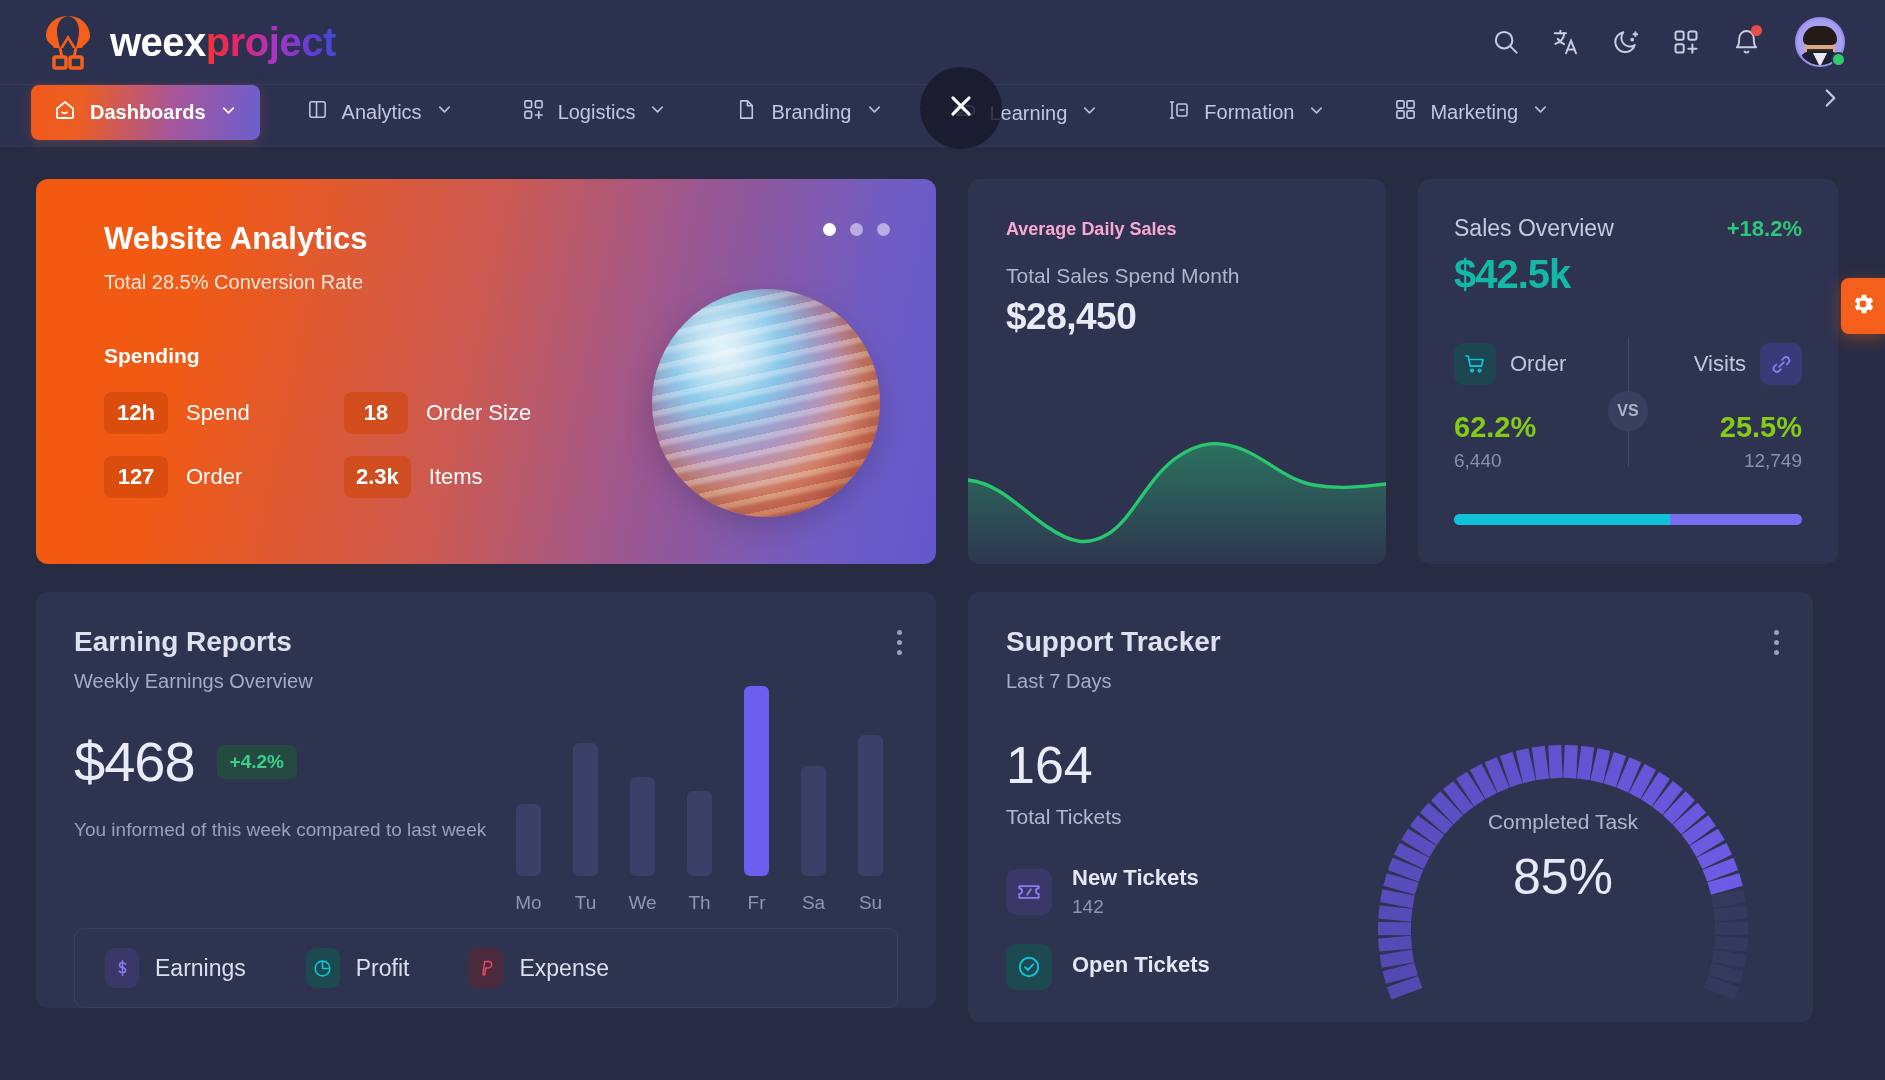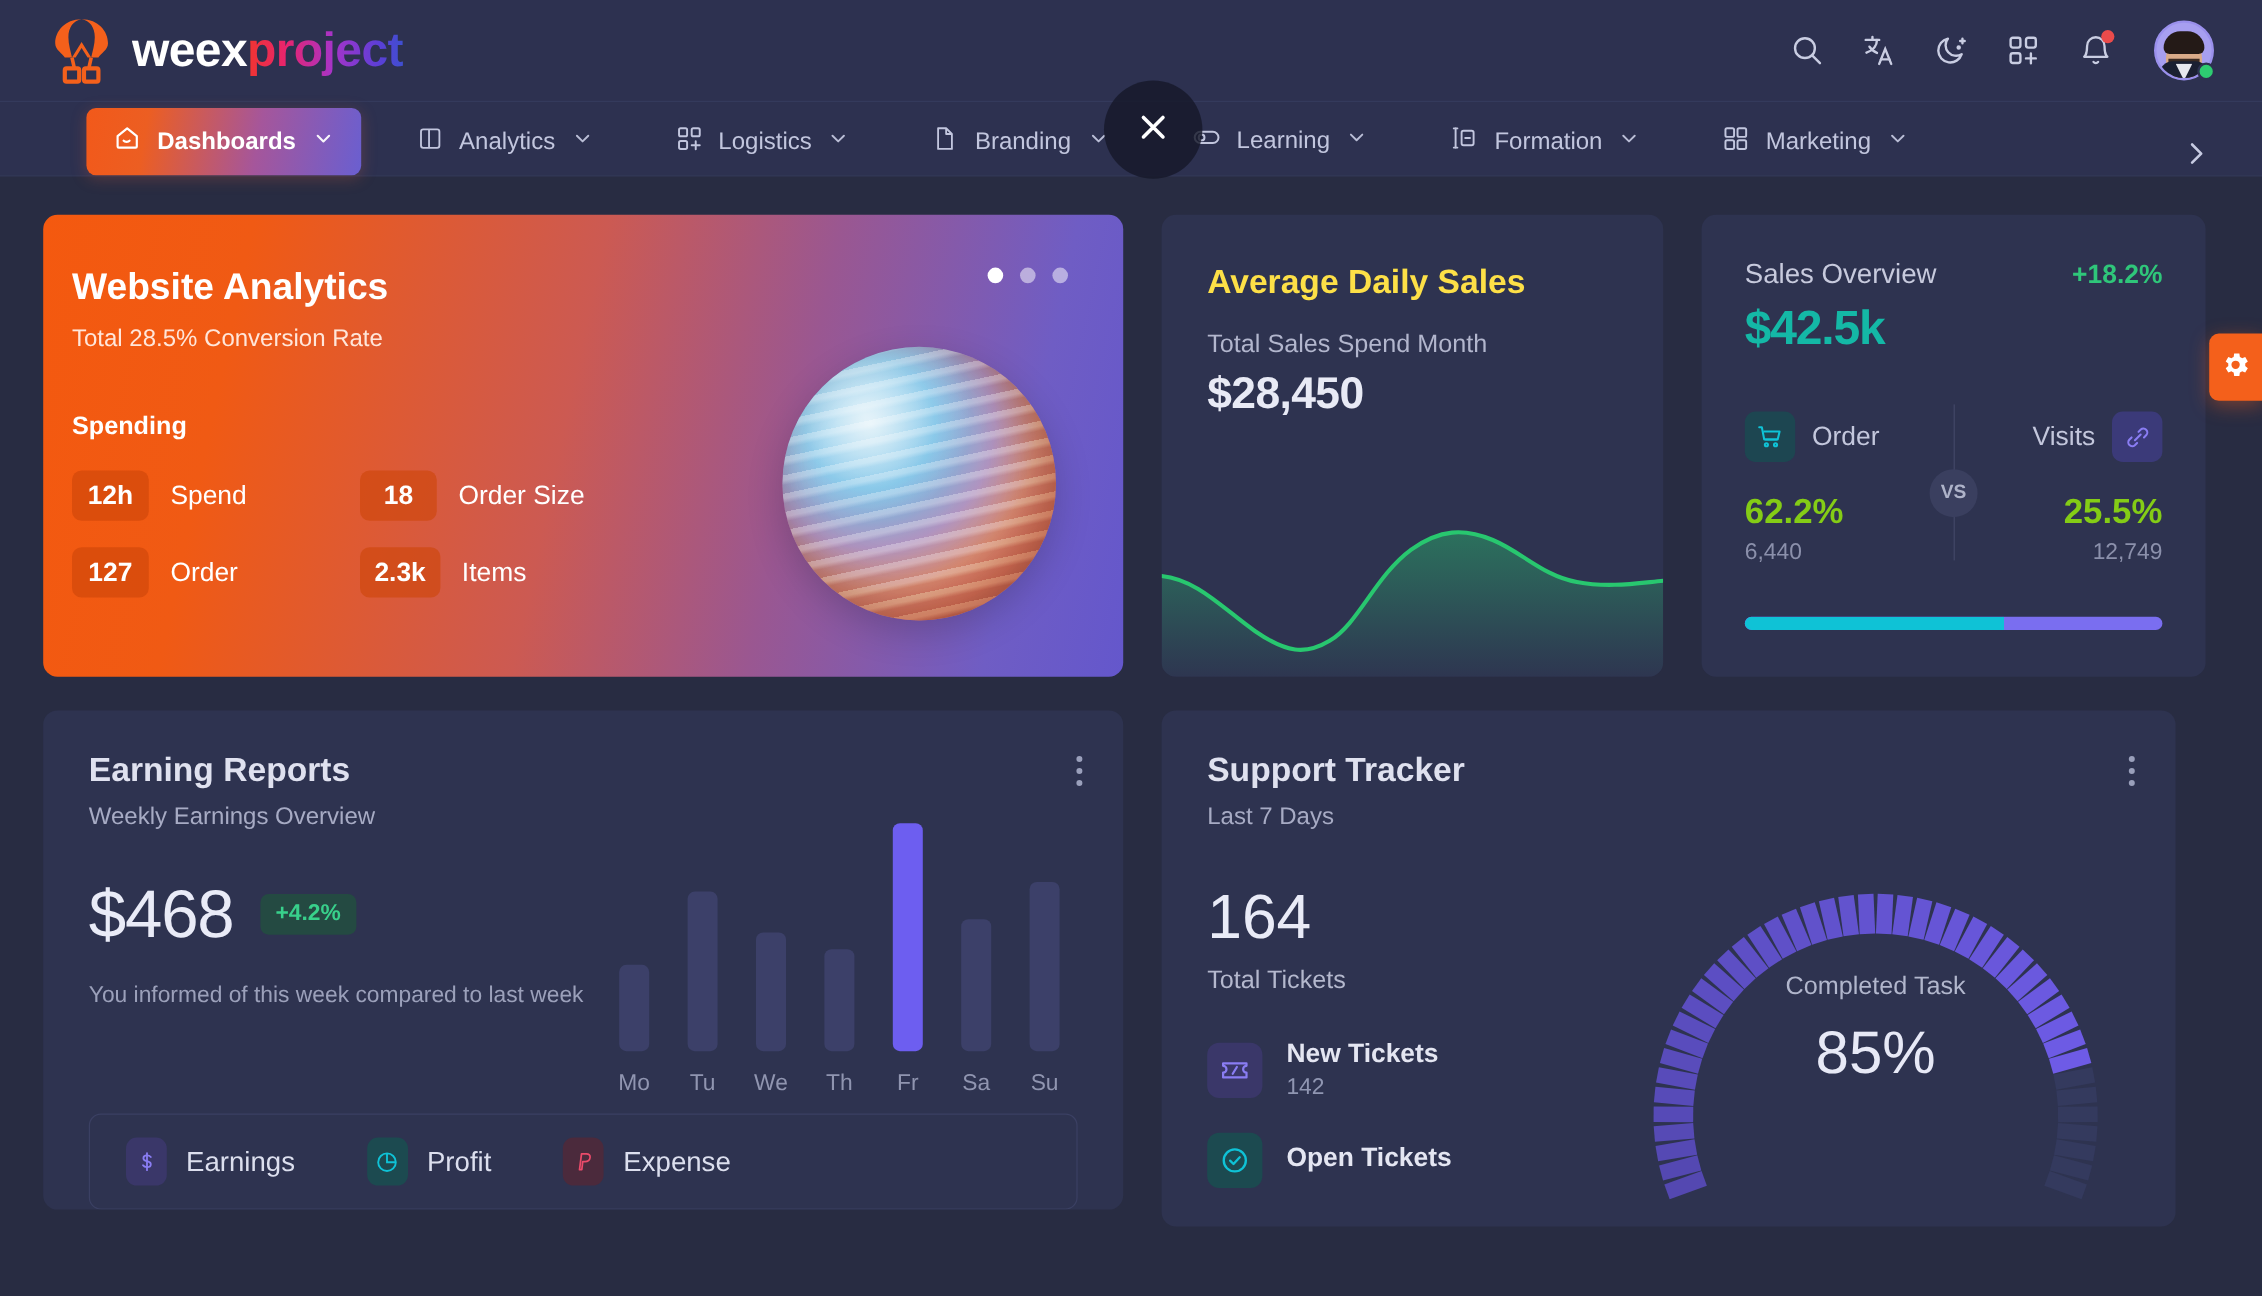--- a/index.html
+++ b/index.html
@@ -49,21 +49,21 @@
   .av-body { position: absolute; left: 50%; bottom: -2px; transform: translateX(-50%); width: 42px; height: 16px; border-radius: 12px 12px 0 0; background: #1b2032; }
   .av-shirt { position: absolute; left: 50%; bottom: -2px; transform: translateX(-50%); width: 14px; height: 14px; background: #e8e8ee; clip-path: polygon(50% 100%, 0 0, 100% 0); }
   .online-dot {
     position: absolute; right: -1px; bottom: 0px; width: 15px; height: 15px;
     background: #2ecc71; border-radius: 50%; border: 2px solid #2d3150;
   }
 
   
   .navbar {
     height: 62px; background: #2d3150;
-    display: flex; align-items: flex-end; padding-left: 72px; gap: 0px;
+    display: flex; align-items: flex-start; padding-left: 31px; gap: 0px;
     position: relative; border-bottom: 1px solid #323856;
   }
   .navitem {
     display: flex; align-items: center; gap: 13px;
     padding: 13px 22px; border-radius: 8px; cursor: pointer;
     color: #c2c6de; font-size: 20px; white-space: nowrap;
     margin-right: 24px;
   }
   .navitem.active {
     background: linear-gradient(100deg, #f2591a 0%, #ec5e22 22%, #a5569b 62%, #6a5fd0 100%);
@@ -88,21 +88,21 @@
   .main { padding: 32px 40px 0 36px; display: flex; flex-direction: column; gap: 28px; }
   .row1 { display: flex; gap: 32px; }
   .row2 { display: flex; gap: 32px; }
 
   .card { background: #2e3350; border-radius: 12px; position: relative; }
 
   
   .wa-card {
     width: 900px; height: 385px; border-radius: 12px;
     background: linear-gradient(102deg, #f4590f 0%, #f05a14 18%, #cc5a52 48%, #9a5791 68%, #6f5dc4 88%, #6457cc 100%);
-    padding: 42px 24px; overflow: hidden; position: relative;
+    padding: 42px 68px; overflow: hidden; position: relative;
   }
   .wa-title { font-size: 31px; color: #fff; font-weight: bold; }
   .wa-sub { font-size: 20px; color: #ffe6da; margin-top: 14px; }
   .wa-spendlabel { font-size: 21px; color: #fff; font-weight: bold; margin-top: 50px; }
   .wa-stats { margin-top: 24px; display: grid; grid-template-columns: 240px 240px; row-gap: 22px; }
   .wa-stat { display: flex; align-items: center; gap: 18px; }
   .wa-chip {
     background: rgba(205,70,10,0.62); border-radius: 8px;
     min-width: 64px; height: 42px; display: flex; align-items: center; justify-content: center;
     color: #fff; font-weight: bold; font-size: 22px; padding: 0 12px;
@@ -124,21 +124,21 @@
     background: repeating-linear-gradient(168deg, rgba(255,255,255,.22) 0px, rgba(255,255,255,.22) 4px, rgba(0,0,0,.10) 8px, rgba(0,0,0,.10) 15px);
     mix-blend-mode: overlay;
   }
   .wa-orb::after {
     content:""; position: absolute; inset: 0; border-radius: 50%;
     background: radial-gradient(circle at 30% 25%, rgba(255,255,255,.55) 0%, rgba(255,255,255,0) 38%);
   }
 
   
   .ads-card { width: 418px; height: 385px; overflow: hidden; padding: 40px 38px 0 38px; }
-  .ads-title { font-size: 28px; color: #fde047; font-weight: bold; }
+  .ads-title { font-size: 18px; color: #f9a8d4; font-weight: bold; }
   .ads-sub { font-size: 21px; color: #b2b6cd; margin-top: 24px; }
   .ads-val { font-size: 37px; color: #e8eaf5; font-weight: bold; margin-top: 8px; letter-spacing: -0.5px; }
   .ads-chart { position: absolute; left: 0; bottom: 0; width: 418px; height: 180px; }
 
   
   .so-card { width: 420px; height: 385px; padding: 36px 36px; }
   .so-head { display: flex; align-items: flex-end; }
   .so-title { font-size: 23px; color: #c7cadd; }
   .so-delta { margin-left: auto; font-size: 22px; color: #2fc67a; font-weight: bold; }
   .so-big { font-size: 40px; color: #14b8a6; font-weight: bold; margin-top: 10px; letter-spacing: -1px; }

